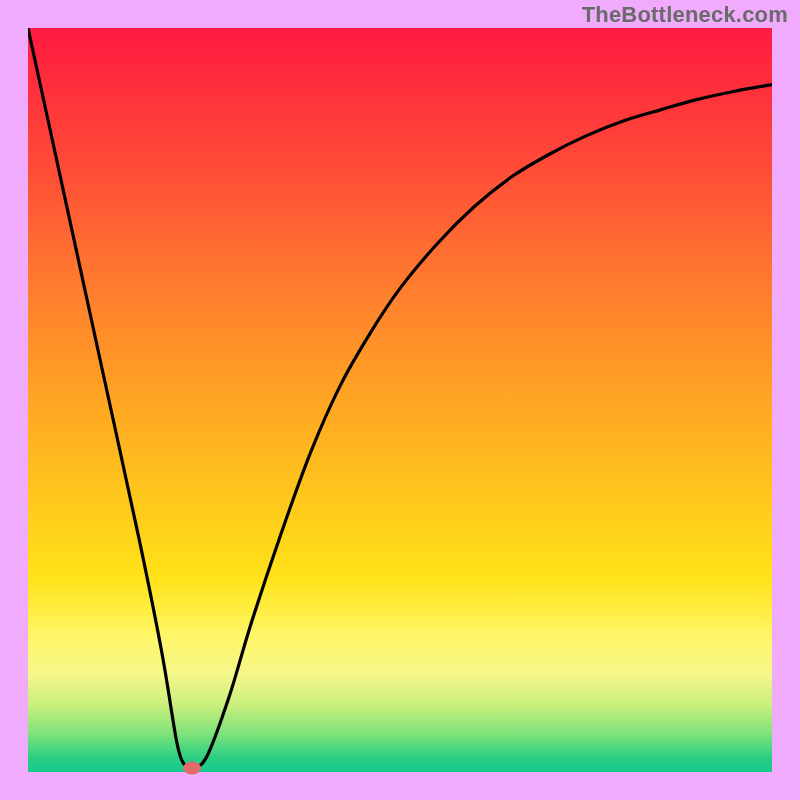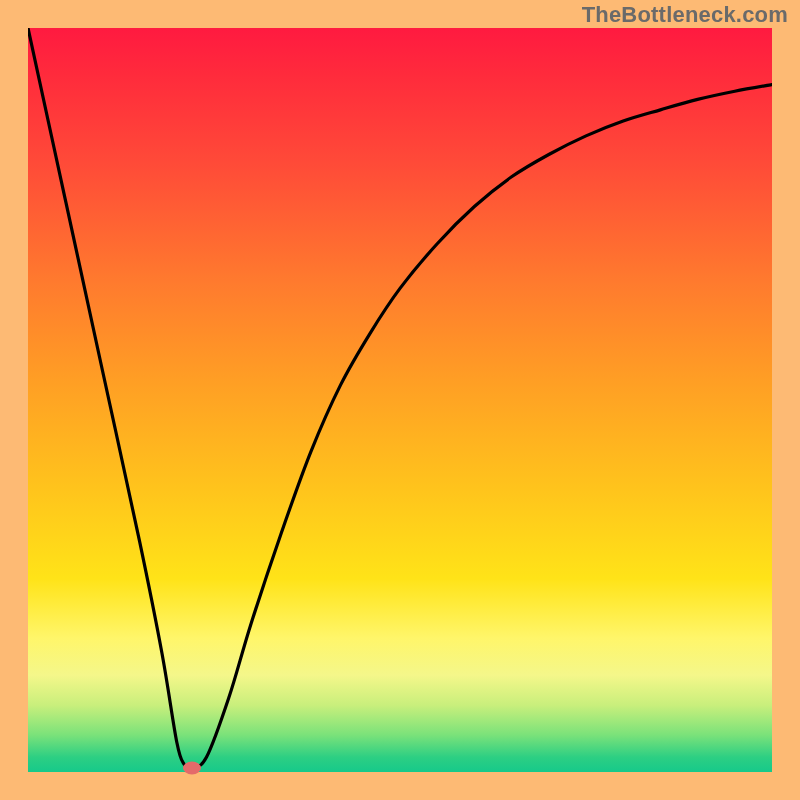--- a/index.html
+++ b/index.html
@@ -8,21 +8,21 @@
     width: 800px;
     height: 800px;
     background: #000;
     font-family: Arial, Helvetica, sans-serif;
     overflow: hidden;
   }
   .frame {
     position: relative;
     width: 800px;
     height: 800px;
-    background: #fdba74;
+    background: #f0abfc;
   }
   .watermark {
     position: absolute;
     top: 2px;
     right: 12px;
     color: #6a6a6a;
     font-size: 22px;
     font-weight: 600;
     letter-spacing: 0.2px;
     user-select: none;

